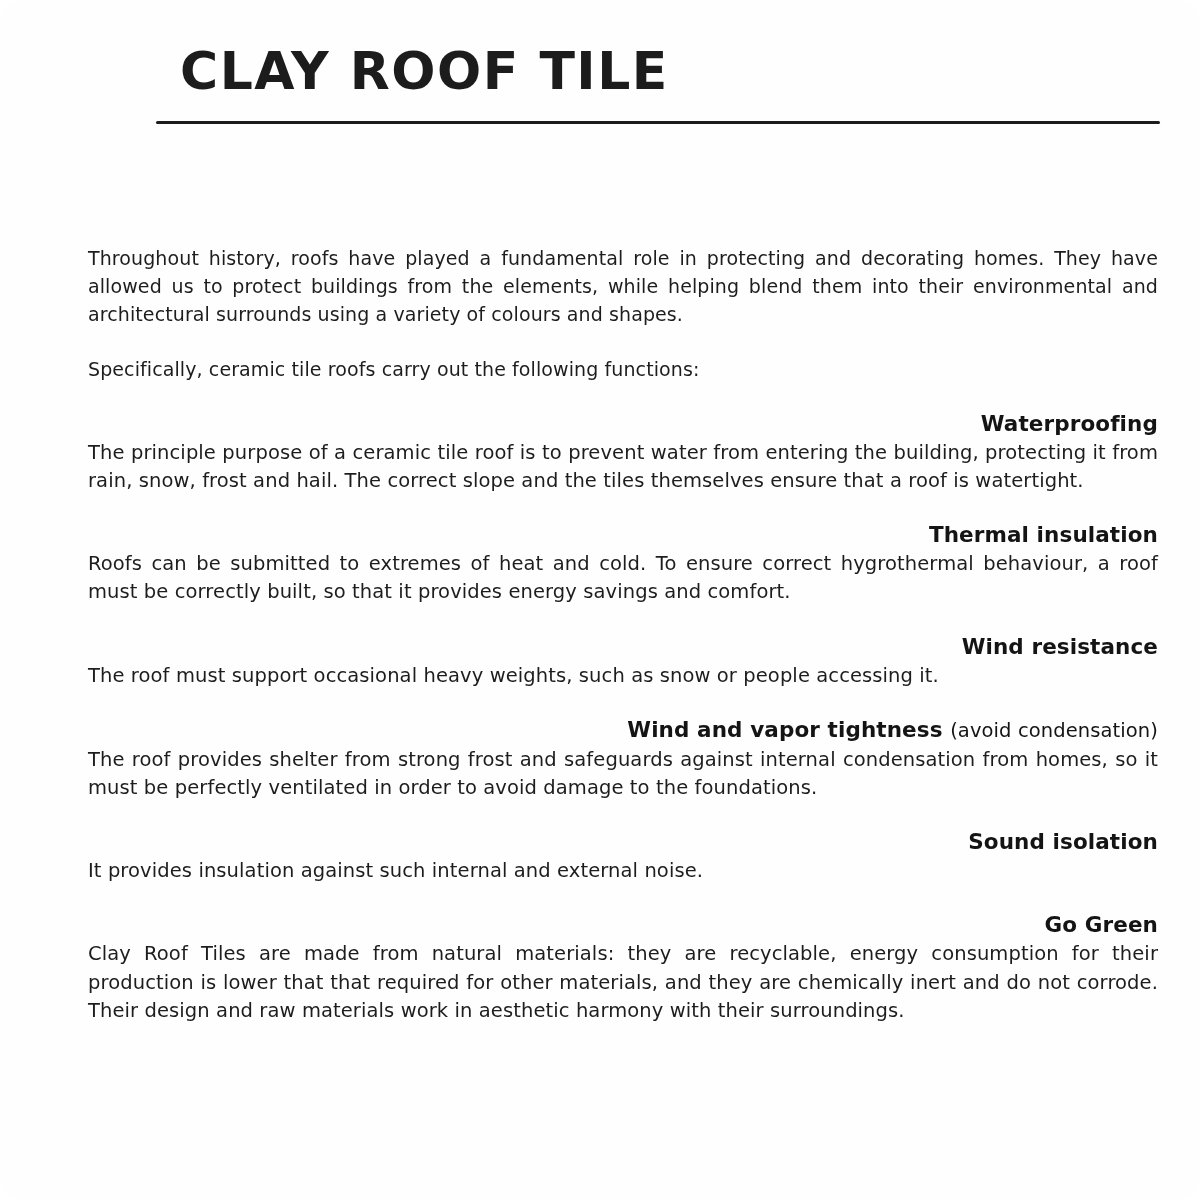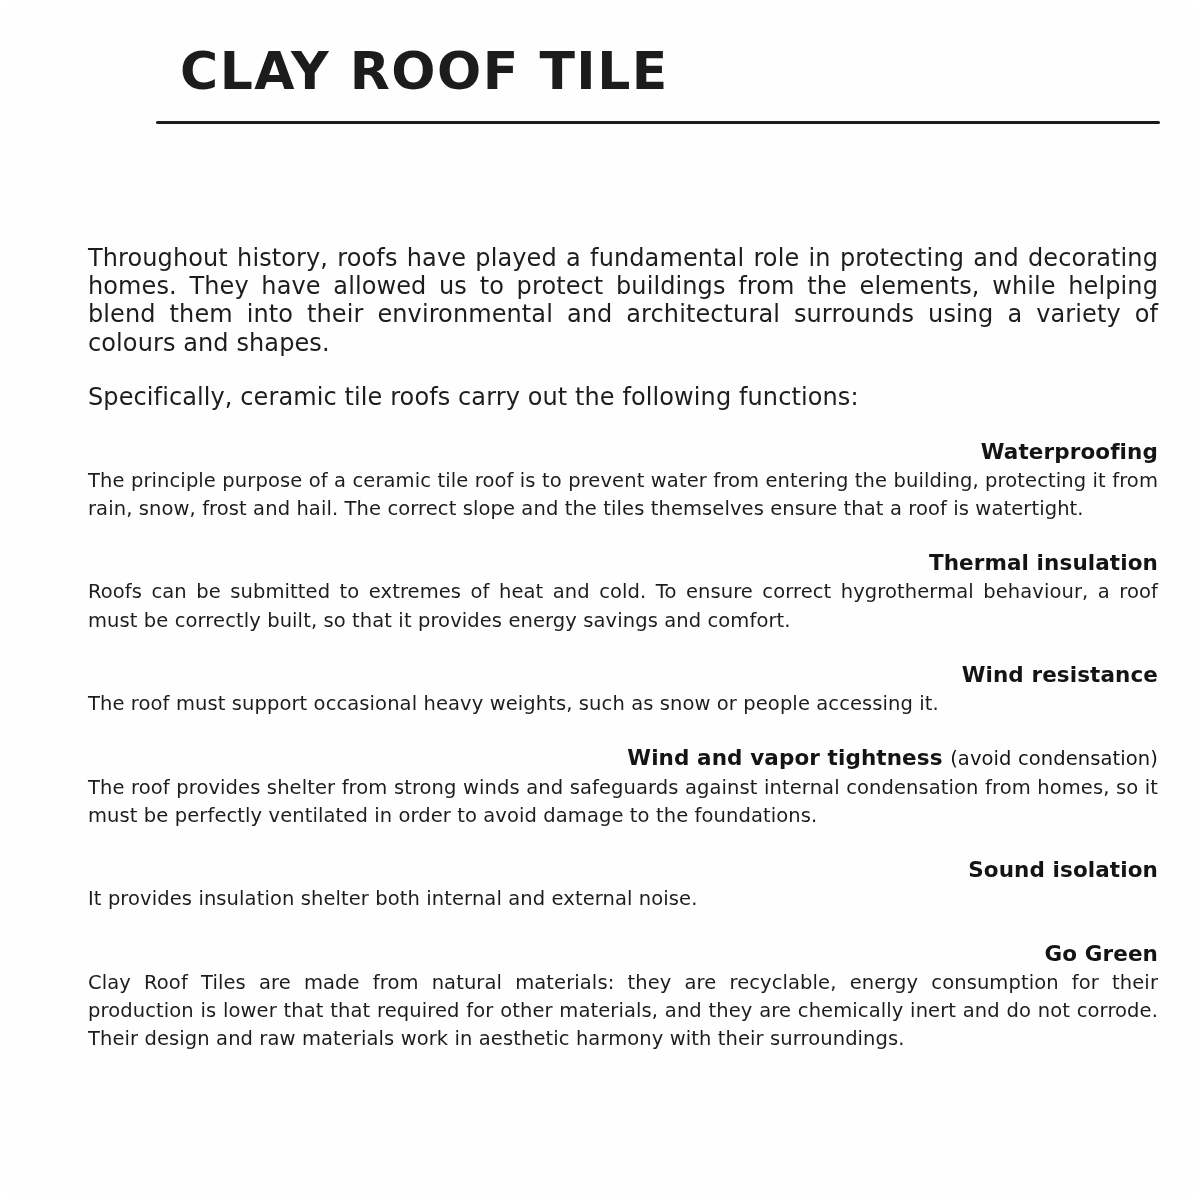--- a/index.html
+++ b/index.html
@@ -46,21 +46,21 @@
   }
   
   .body-wrap {
     position: absolute;
     left: 88px;
     top: 244px;
     width: 1070px;
   }
   p.para {
     margin: 0;
-    font-size: 24px;
+    font-size: 19px;
     line-height: 28.2px;
     color: #1d1d1d;
     text-align: justify;
     text-justify: inter-word;
     letter-spacing: 0.1px;
   }
   .para.intro { margin-bottom: 26px; }
   .para.lead  { margin-bottom: 26px; text-align: left; }
 
   .section { margin-bottom: 25px; }
@@ -117,26 +117,26 @@
     </div>
 
 
     <div class="section">
       <h2 class="sec-head"><span>Wind resistance</span></h2>
       <p class="sec-body nowrap-left">The roof must support occasional heavy weights, such as snow or people accessing it.</p>
     </div>
 
     <div class="section">
       <h2 class="sec-head"><span>Wind and vapor tightness</span> <span class="sub">(avoid condensation)</span></h2>
-      <p class="sec-body">The roof provides shelter from strong winds and safeguards against internal condensation from homes, so it must be perfectly ventilated in order to avoid damage to the foundations.</p>
+      <p class="sec-body">The roof provides shelter from strong frost and safeguards against internal condensation from homes, so it must be perfectly ventilated in order to avoid damage to the foundations.</p>
     </div>
 
     <div class="section">
       <h2 class="sec-head"><span>Sound isolation</span></h2>
-      <p class="sec-body nowrap-left">It provides insulation shelter both internal and external noise.</p>
+      <p class="sec-body nowrap-left">It provides insulation against such internal and external noise.</p>
     </div>
 
     <div class="section">
       <h2 class="sec-head"><span>Go Green</span></h2>
       <p class="sec-body">Clay Roof Tiles are made from natural materials: they are recyclable, energy consumption for their production is lower that that required for other materials, and they are chemically inert and do not corrode. Their design and raw materials work in aesthetic harmony with their surroundings.</p>
     </div>
 
   </div>
 </div>
 

